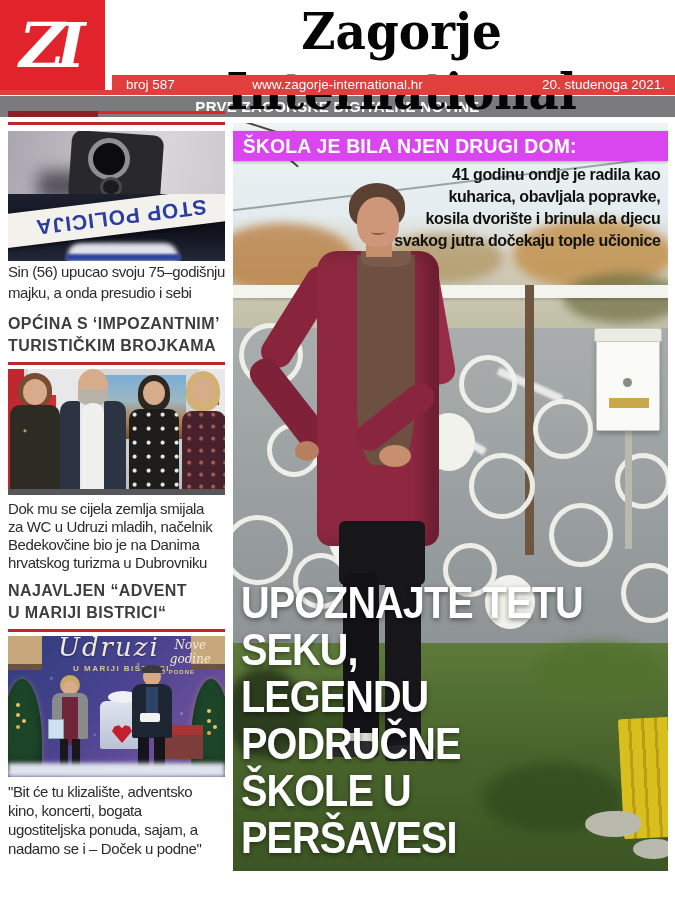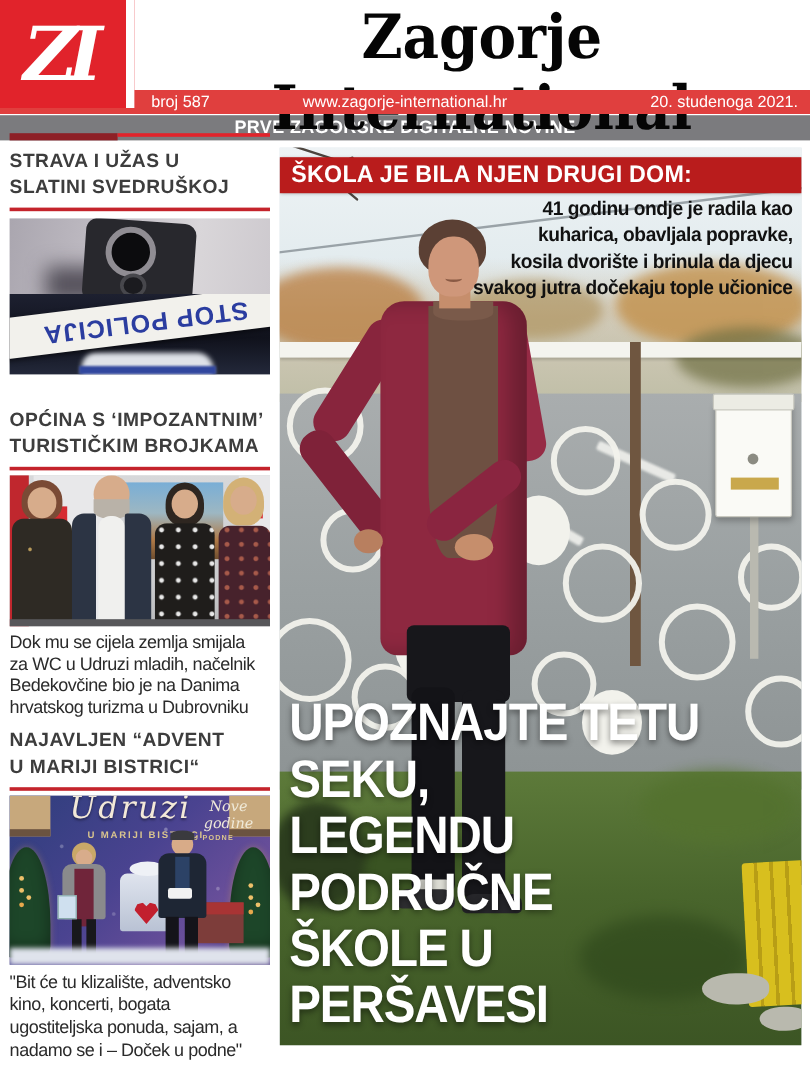--- a/index.html
+++ b/index.html
@@ -103,21 +103,21 @@
     clip-path:polygon(50% 100%, 0 35%, 12% 8%, 35% 2%, 50% 18%, 65% 2%, 88% 8%, 100% 35%); }
   .adv-hut { position:absolute; right:22px; bottom:18px; width:44px; height:34px; background:#7d3d3a;
     border-top:10px solid #a83434; }
   .adv-snow { position:absolute; left:0; bottom:0; width:100%; height:14px; background:#dfe3ec; filter:blur(2px); }
   .adv-person { position:absolute; }
   .adv-mag { position:absolute; width:16px; height:20px; background:#cfe0ef; border:1px solid #8aa; }
   .adv-paper { position:absolute; width:20px; height:9px; background:#f2f2f2; border-radius:2px; }
 
   
   .photo-wrap { position:relative; margin-top:6px; height:748px; overflow:hidden; background:#dfe7ea; }
-  .banner { position:absolute; left:0; right:0; top:8px; height:30px; background:#b91c1c; z-index:7;
+  .banner { position:absolute; left:0; right:0; top:8px; height:30px; background:#d946ef; z-index:7;
     display:flex; align-items:center; box-shadow:0 1px 3px rgba(0,0,0,.3); }
   .banner span { color:#fff; font-weight:bold; font-size:20px; letter-spacing:0.2px; padding-left:10px;
     transform:scaleX(.97); transform-origin:left center; white-space:nowrap; }
   .kicker { position:absolute; right:8px; top:40px; z-index:7; text-align:right; color:#111;
     font-weight:bold; font-size:16.5px; line-height:22px; white-space:pre-line; letter-spacing:-0.4px;
     transform:scaleX(.97); transform-origin:right top; }
   .headline { position:absolute; left:8px; bottom:10px; z-index:7; color:#fff; font-weight:bold;
     font-size:44px; line-height:47px; letter-spacing:-1px; white-space:pre-line;
     transform:scaleX(.90); transform-origin:left bottom; text-shadow:0 2px 6px rgba(0,0,0,.45); }
 
@@ -192,39 +192,39 @@
 
   <div class="content">
 
     <aside class="sidebar">
       <div class="col-divider">
         <span class="seg-dark"></span>
         <span class="seg-red"></span>
       </div>
 
       <section>
-        <h2 class="sb-kicker">STRAVA I UŽAS U
-SLATINI SVEDRUŠKOJ</h2>
         <div class="sb-rule"></div>
         <div class="sb-img img-gun">
           <div class="gun-shadow"></div>
           <div class="gun-body"></div>
           <div class="gun-ring"></div>
           <div class="gun-ring2"></div>
         </div>
         <div class="sb-img img-tape">
           <div class="tape-car"></div>
           <div class="tape-car-stripe"></div>
           <div class="tape-band">
             <span>STOP POLICIJA</span>
           </div>
         </div>
+        <p class="sb-text">Sin (56) upucao svoju  75–godišnju
+majku, a onda presudio i sebi</p>
       </section>
 
-      <section style="margin-top:28px;">
+      <section style="margin-top:10px;">
         <h2 class="sb-kicker" style="margin-top:0;">OPĆINA S ‘IMPOZANTNIM’
 TURISTIČKIM BROJKAMA</h2>
         <div class="sb-rule"></div>
         <div class="sb-img img-people" style="margin-top:4px;">
           <div class="pp-redpanel"></div>
           <div class="pp-panel" style="left:20px; width:70px;"></div>
           <div class="pp-panel" style="right:0; width:26px;"></div>
           <div class="pp-logo" style="left:34px; top:26px;"></div>
           <div class="pp-logo" style="right:6px; top:22px;"></div>
           <div class="pp-poster"></div>

